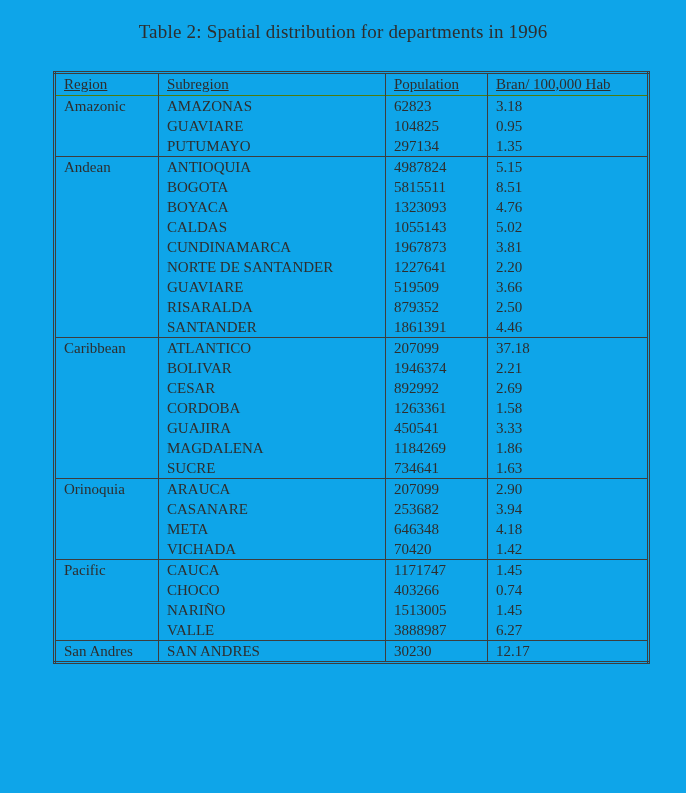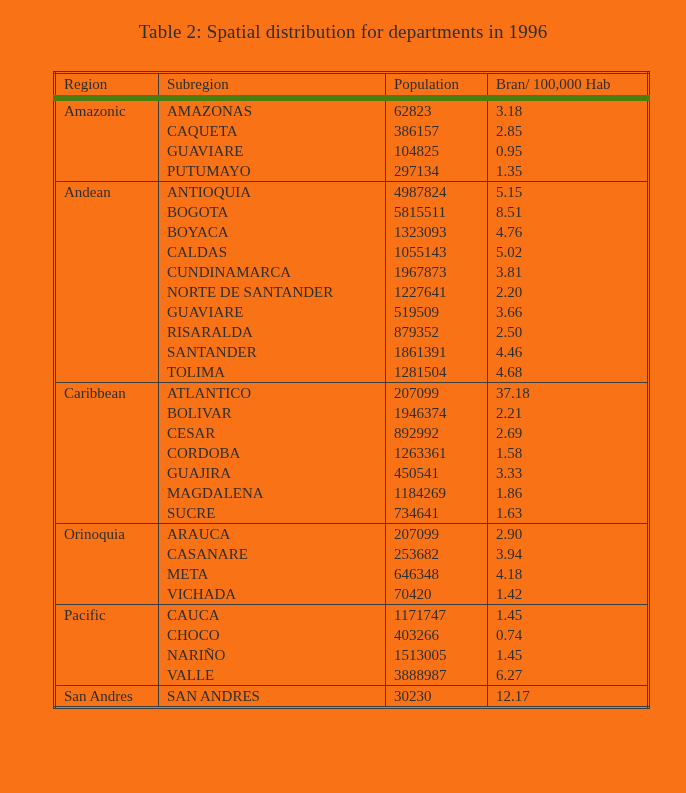--- a/index.html
+++ b/index.html
@@ -8,21 +8,21 @@
     background: #ffffff;
     width: 686px;
     height: 793px;
     font-family: "Liberation Serif", "DejaVu Serif", serif;
     color: #2e2e2e;
   }
   .page {
     position: relative;
     width: 686px;
     height: 793px;
-    background: #f97316;
+    background: #0ea5e9;
     overflow: hidden;
   }
   .caption {
     position: absolute;
     top: 21px;
     left: 0;
     width: 100%;
     text-align: center;
     font-size: 19px;
     letter-spacing: 0.2px;
@@ -60,21 +60,22 @@
   table.paper-table td:nth-child(2) { width: 210px; }
   table.paper-table th:nth-child(3),
   table.paper-table td:nth-child(3) { width: 85px; }
   table.paper-table th:nth-child(4),
   table.paper-table td:nth-child(4) { width: 143px; }
   table.paper-table th + th,
   table.paper-table td + td {
     border-left: 1px solid #3d3d3d;
   }
   table.paper-table thead {
-    border-bottom: 6px solid #4d7c0f;
+    border-bottom: 1px solid #4d7c0f;
+    text-decoration: underline;
   }
   table.paper-table tbody {
     border-top: 1px solid #3d3d3d;
     margin-top: 18px;
   }
 </style>
 </head>
 <body>
 
 <div class="page">
@@ -94,26 +95,20 @@
 
     <tbody>
           <tr>
             <td>Amazonic</td>
             <td>AMAZONAS</td>
             <td>62823</td>
             <td>3.18</td>
           </tr>
           <tr>
             <td></td>
-            <td>CAQUETA</td>
-            <td>386157</td>
-            <td>2.85</td>
-          </tr>
-          <tr>
-            <td></td>
             <td>GUAVIARE</td>
             <td>104825</td>
             <td>0.95</td>
           </tr>
           <tr>
             <td></td>
             <td>PUTUMAYO</td>
             <td>297134</td>
             <td>1.35</td>
           </tr>
@@ -166,26 +161,20 @@
             <td>RISARALDA</td>
             <td>879352</td>
             <td>2.50</td>
           </tr>
           <tr>
             <td></td>
             <td>SANTANDER</td>
             <td>1861391</td>
             <td>4.46</td>
           </tr>
-          <tr>
-            <td></td>
-            <td>TOLIMA</td>
-            <td>1281504</td>
-            <td>4.68</td>
-          </tr>
         </tbody>
         <tbody>
           <tr>
             <td>Caribbean</td>
             <td>ATLANTICO</td>
             <td>207099</td>
             <td>37.18</td>
           </tr>
           <tr>
             <td></td>

